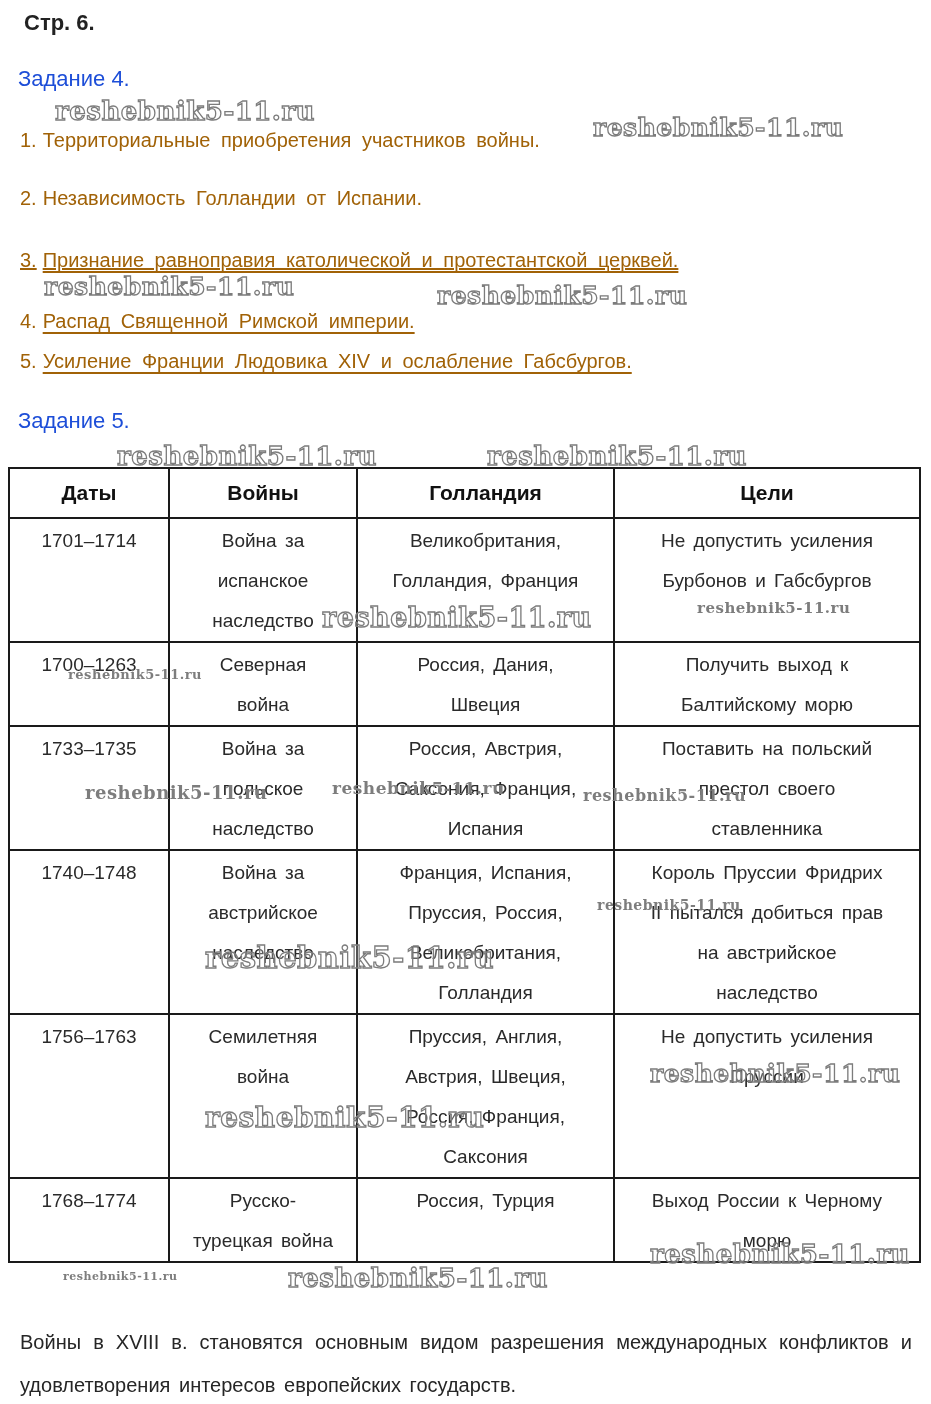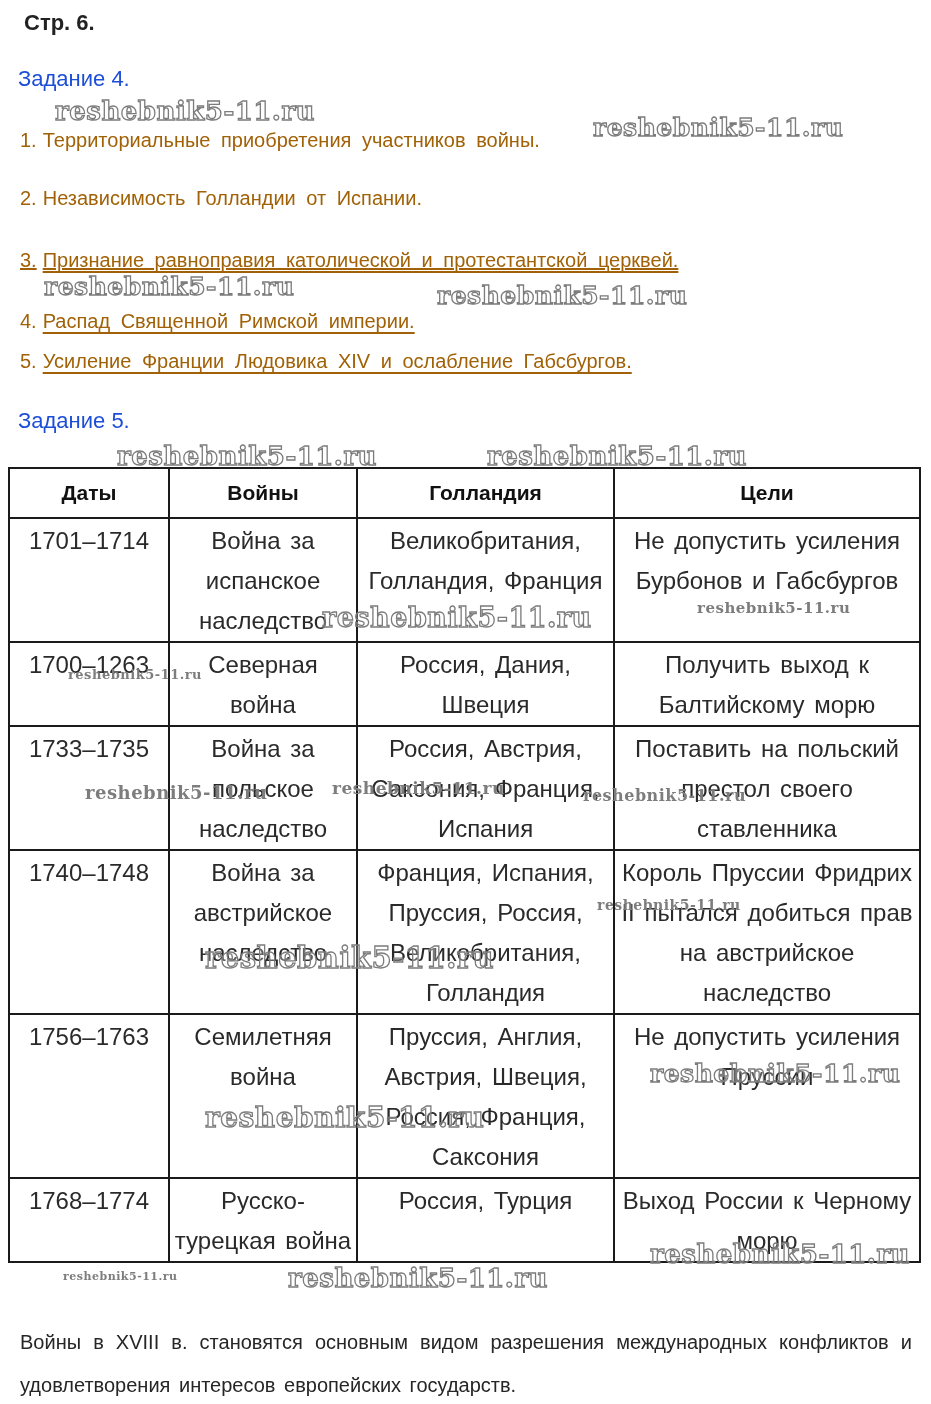--- a/index.html
+++ b/index.html
@@ -65,21 +65,21 @@
   }
   table.wars th {
     font-size: 21px;
     font-weight: bold;
     height: 30px;
     line-height: 30px;
     padding: 9px 2px;
     color: #111;
   }
   table.wars td {
-    font-size: 24px;
+    font-size: 19px;
     line-height: 40px;
     padding: 2px 4px 0 4px;
     white-space: pre-line;
     word-spacing: 3px;
     color: #2a2a2a;
     border-radius: 29px;
   }
 
   .conclusion {
     margin: 58px 10px 0 20px;

